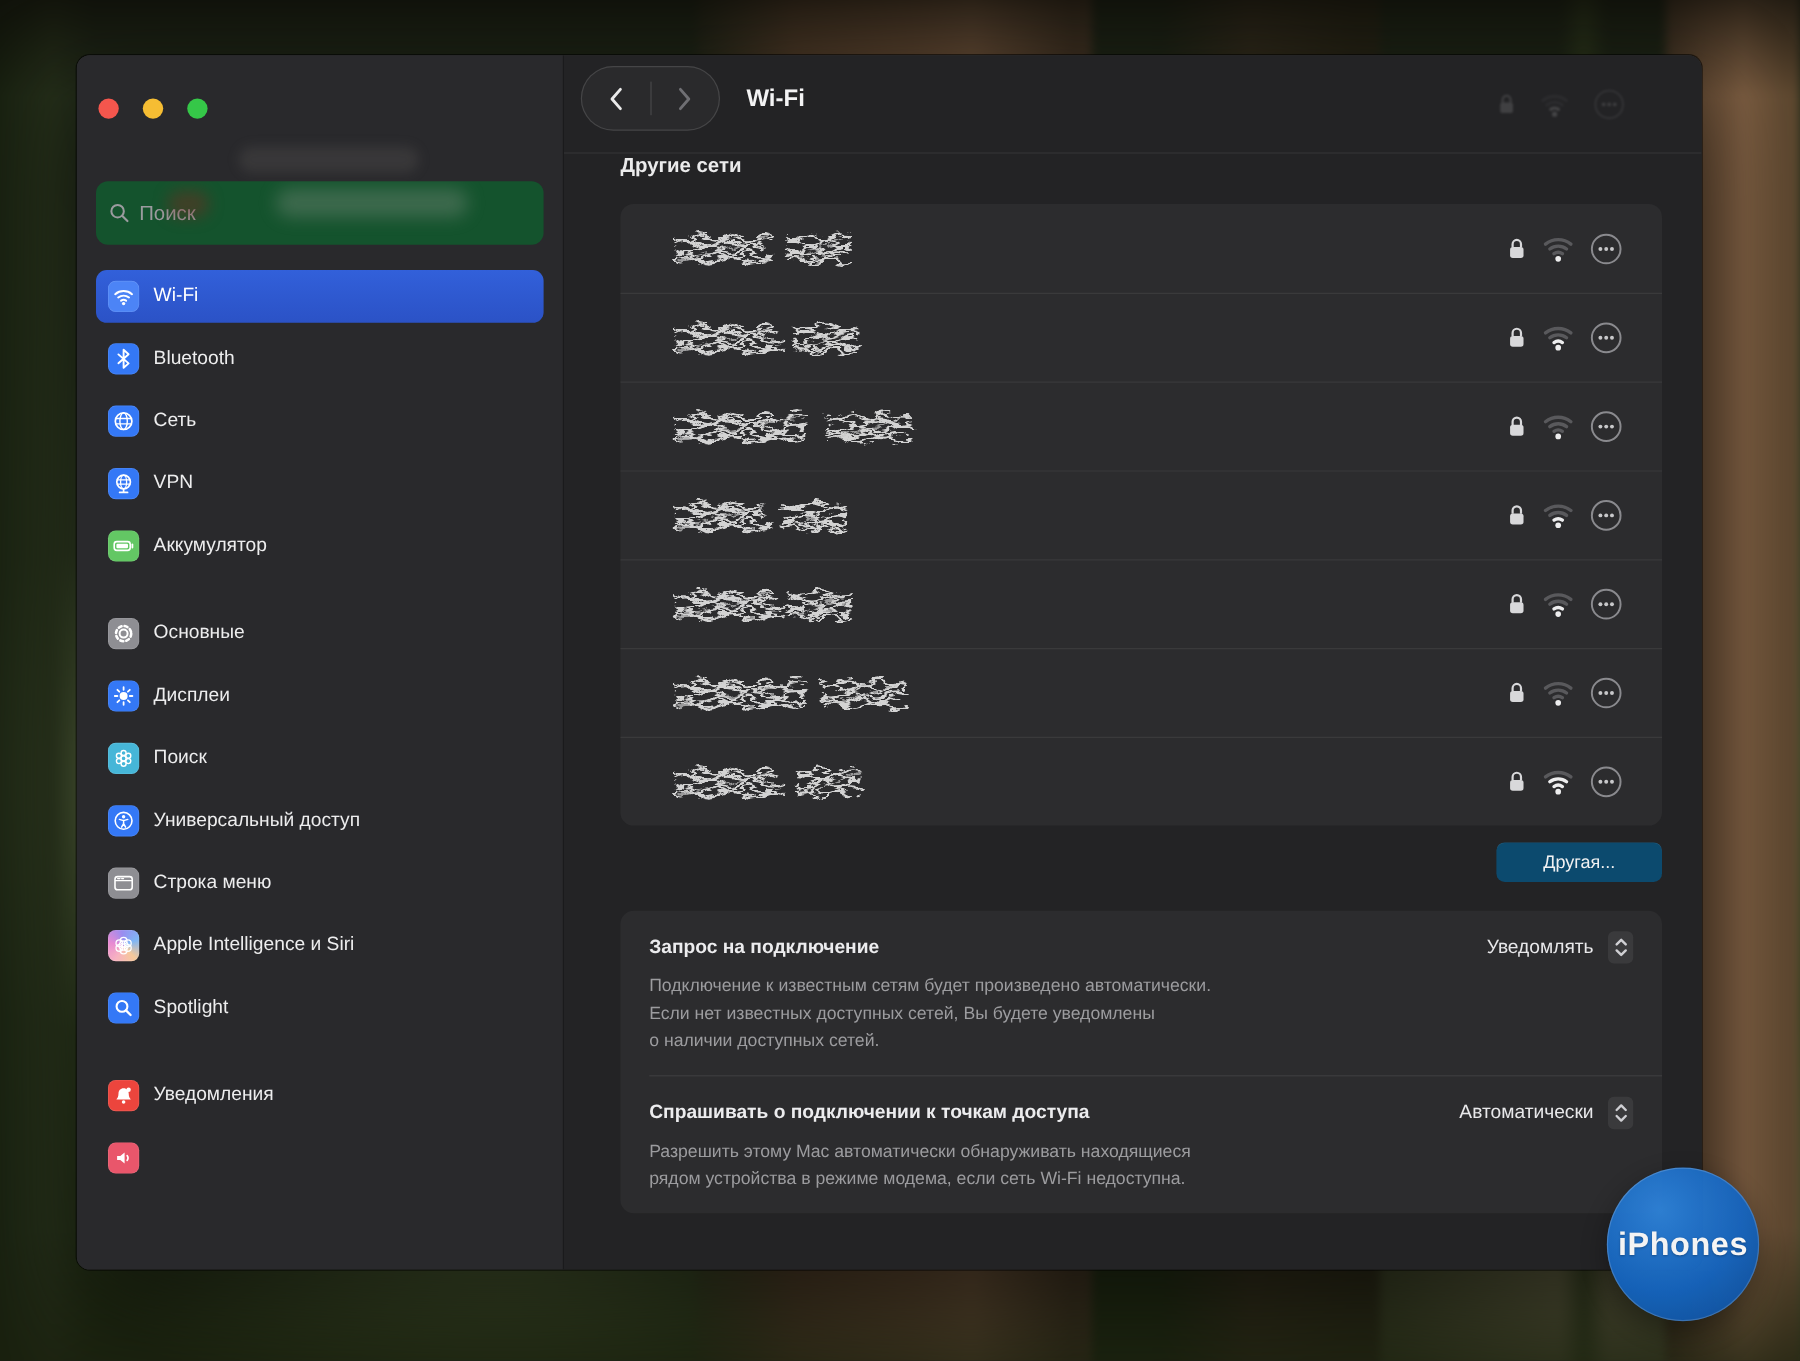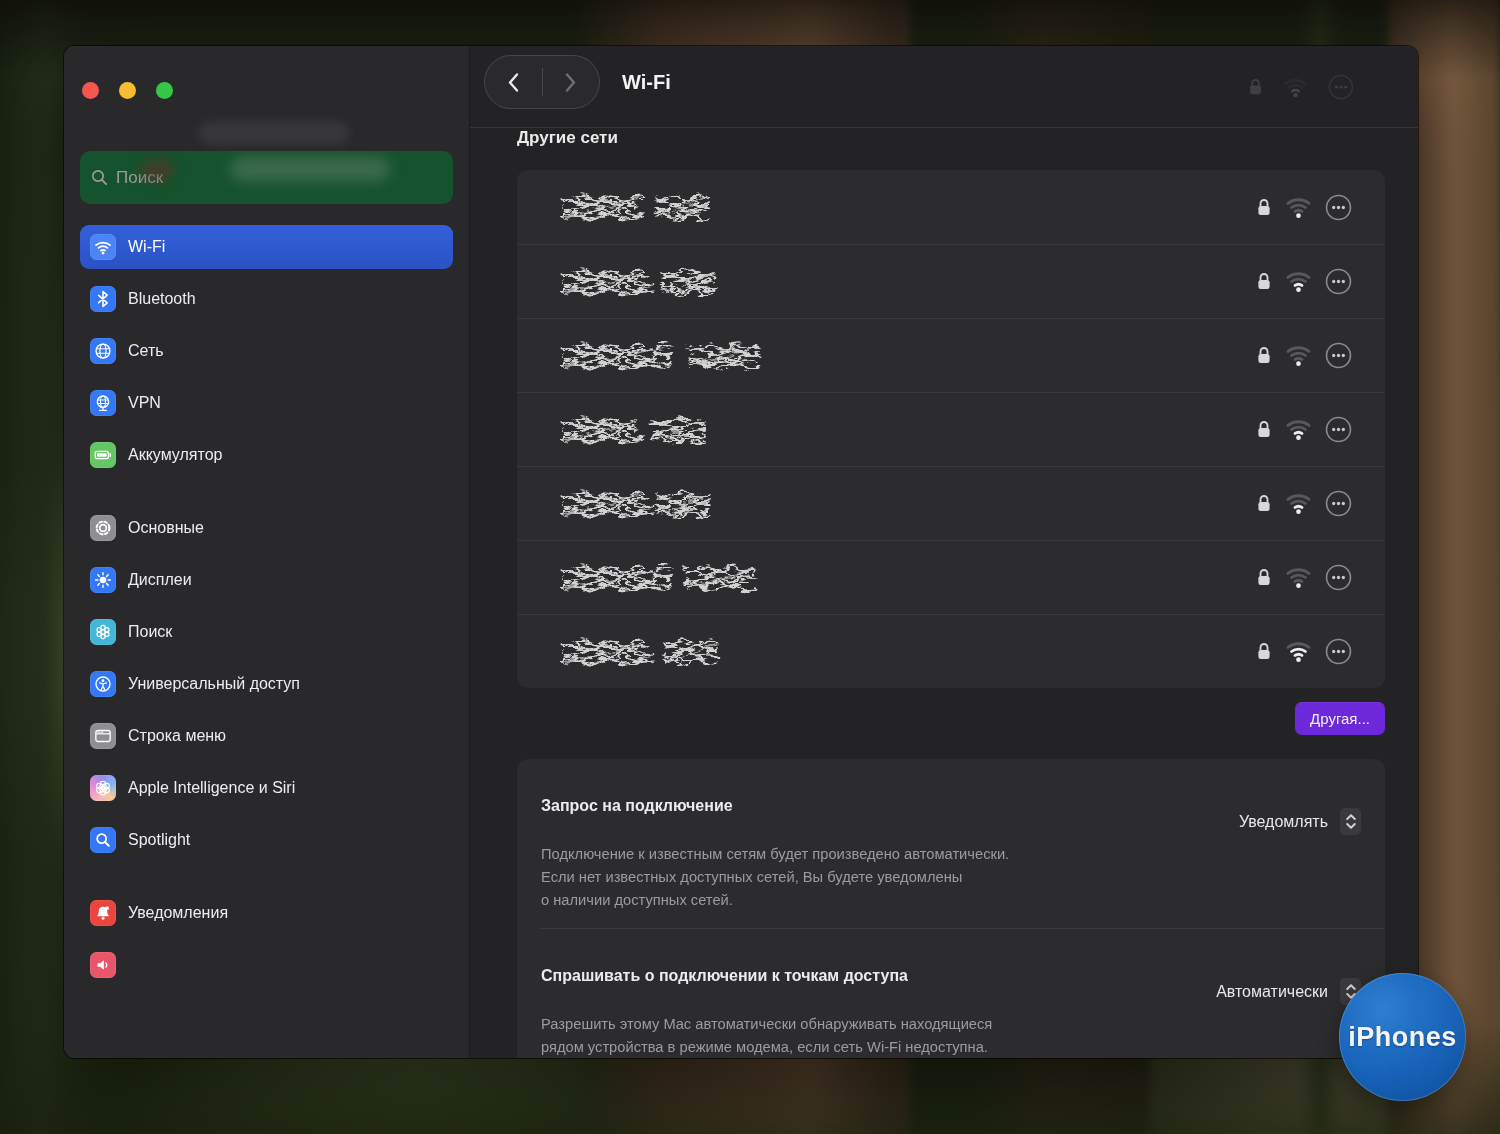--- a/index.html
+++ b/index.html
@@ -78,28 +78,28 @@
 
   .card { background:#2c2c2e; border-radius:11px; }
   .net-card { margin-top:22px; }
   .net-row { height:74px; display:flex; align-items:center; padding:0 33px 0 43px; }
   .net-row + .net-row { border-top:1px solid rgba(255,255,255,.065); }
   .net-name { display:flex; align-items:center; }
   .net-icons { margin-left:auto; display:flex; align-items:center; gap:13px; }
   .net-icons .ico { display:flex; align-items:center; justify-content:center; }
 
   .other-row { display:flex; justify-content:flex-end; }
-  .btn-other { margin-top:14px; background:#6d28d9; border:none; border-radius:7px; padding:8px 15px;
+  .btn-other { margin-top:14px; background:#0c4a6e; border:none; border-radius:7px; padding:8px 39px;
     font-size:15px; color:#f1f1f2; font-family:inherit; box-shadow:inset 0 .5px 0 rgba(255,255,255,.12); }
 
   .settings-card { margin-top:24px; margin-bottom:12px; }
   .set-row { padding:17px 24px 16px 24px; }
   .set-top { display:flex; align-items:center; }
   .set-label { font-size:16px; font-weight:bold; color:#ececee; }
-  .set-ctrl { margin-left:auto; display:flex; align-items:center;margin-top:32px; }
+  .set-ctrl { margin-left:auto; display:flex; align-items:center; }
   .set-value { font-size:16px; color:#e8e8ea; }
   .set-chev { margin-left:12px; width:21px; height:27px; border-radius:5px; background:rgba(255,255,255,.07);
     display:flex; align-items:center; justify-content:center; }
   .set-desc { margin-top:8px; font-size:14.7px; line-height:23px; color:#9c9c9f; }
   .set-divider { height:1px; background:rgba(255,255,255,.08); margin-left:24px; }
 
   
   .watermark { position:absolute; left:1339px; top:973px; width:127px; height:128px; border-radius:50%;
     background:radial-gradient(circle at 35% 28%, #2e83da, #1565c0 55%, #0d4f9d 95%);
     box-shadow:inset 0 0 0 1px rgba(255,255,255,.18), 0 8px 24px rgba(0,0,0,.35);

